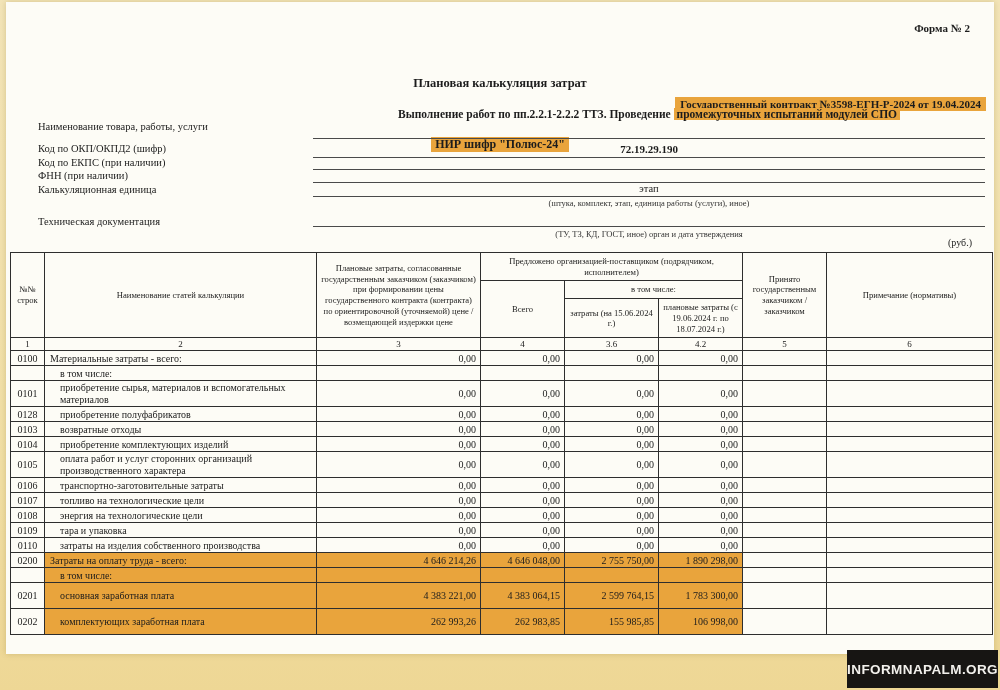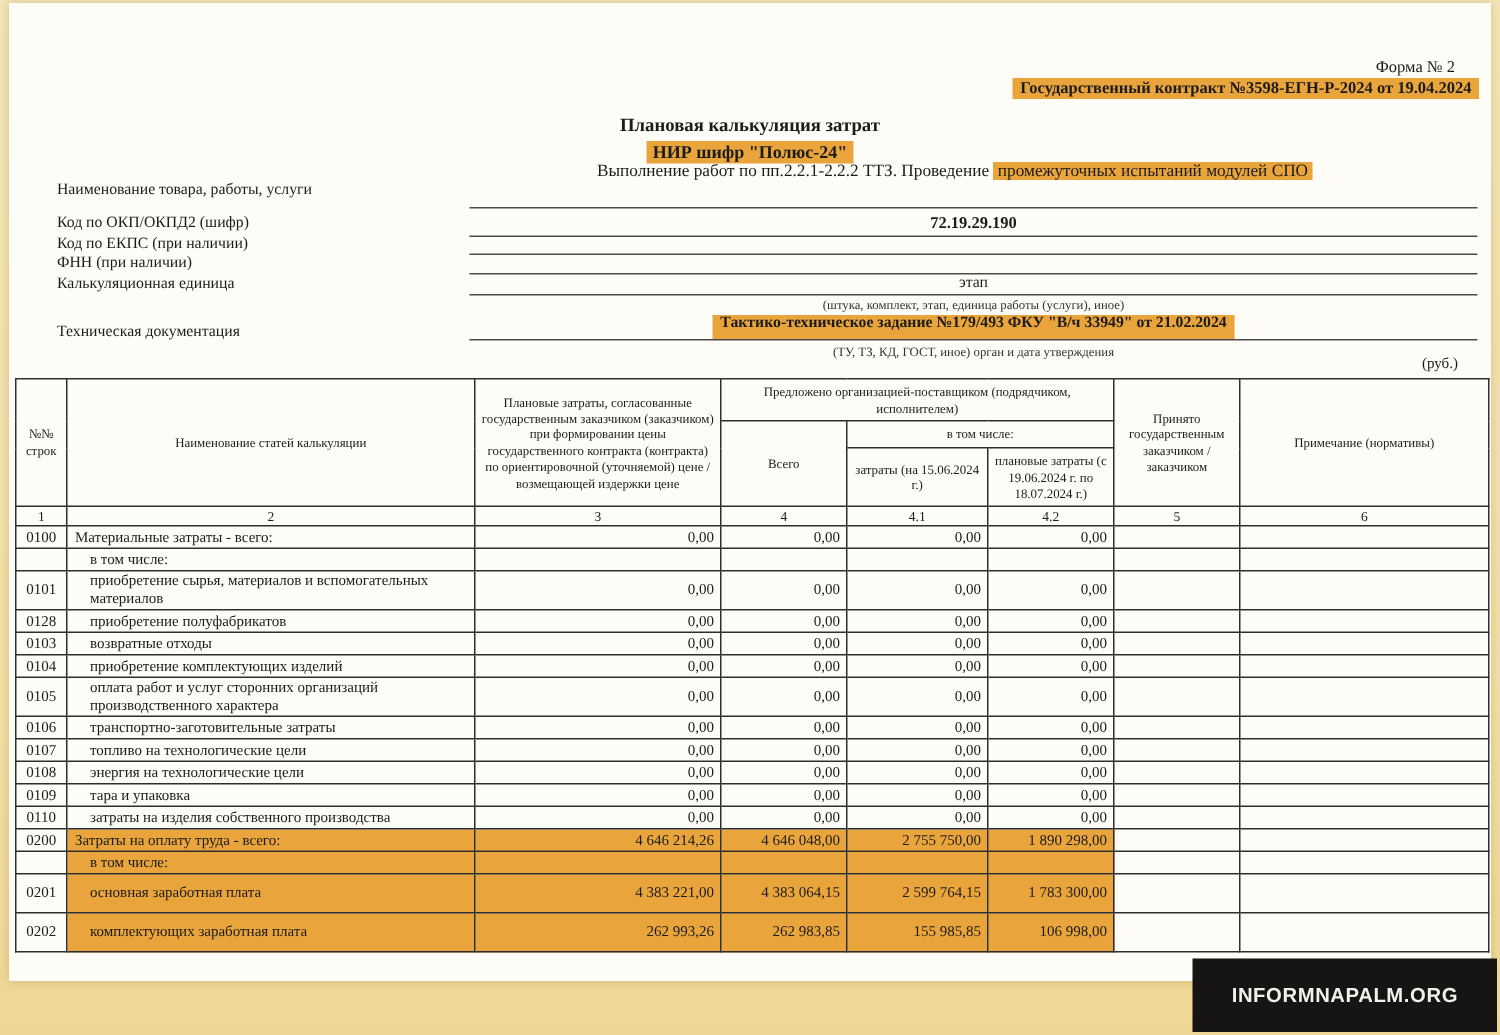--- a/index.html
+++ b/index.html
@@ -2,28 +2,28 @@
 <html><head>
 <meta charset="utf-8">
 <style>
   * { margin:0; padding:0; box-sizing:border-box; }
   html,body { width:1000px; height:690px; }
   body { font-family:"Liberation Serif","DejaVu Serif",serif; color:#1c1c1c; }
   .scan { position:relative; width:1000px; height:690px; background:linear-gradient(180deg,#f3e5b8 0%,#f1dfa4 70%,#eed795 100%); overflow:hidden; }
   .page { position:absolute; left:6px; top:2px; width:988px; height:652px; background:#fdfcf6; box-shadow:0 0 6px rgba(120,90,20,.25); }
 
   .abs { position:absolute; }
-  .hl { background:#e9a43c; }
-
-  .form-no { top:39px; right:30px; font-size:11px; }
+  .hl { background:#e9a43c;margin-top:45px; }
+
+  .form-no { top:22px; right:30px; font-size:11px;font-weight:bold; }
   .contract { top:52px; right:14px; font-size:11px; font-weight:bold; padding:1px 5px; }
   .title { top:76px; left:0; width:1000px; text-align:center; font-size:12.5px; font-weight:bold; }
   .subtitle-wrap { top:92px; left:0; width:1000px; text-align:center; }
   .subtitle { display:inline-block; font-size:12px; font-weight:bold; padding:0 4px; }
-  .workline { top:108px; left:398px; font-size:11.5px; font-weight:normal; white-space:nowrap; }
+  .workline { top:108px; left:398px; font-size:11.5px; font-weight:bold; white-space:nowrap; }
   .workline .hl { padding:0 3px; }
   .rub { top:237px; right:28px; font-size:10px; }
 
   .mlabel { left:38px; font-size:10.5px; white-space:nowrap; }
   .mline { left:313px; width:672px; border-bottom:1px solid #4a4a4a; display:flex; justify-content:center; }
   .mval { font-size:10.5px; line-height:1.1; }
   .mval.b { font-weight:bold; font-size:11px; }
   .mval.hl { font-weight:bold; padding:0 5px; }
   .mnote { left:313px; width:672px; text-align:center; font-size:8.5px; color:#333; }
 
@@ -32,23 +32,23 @@
   .calc thead th { font-weight:normal; font-size:8.6px; line-height:1.25; text-align:center; padding:3px 3px; }
   .calc .numrow td { text-align:center; font-size:9px; padding:0 2px; height:13px; }
   .calc tbody td { font-size:10px; height:15px; padding:1px 3px; line-height:1.15; }
   .calc tbody td.code { text-align:center;margin-top:48px; }
   .calc tbody td.name { text-align:left; padding-left:5px; }
   .calc tbody td.name.ind { padding-left:15px; }
   .calc tbody td.num { text-align:right; padding-right:4px; }
   .calc tbody tr.tall td { height:26px; }
   .pre { white-space:pre-line; }
 
-  .badge { position:absolute; right:2px; bottom:2px; height:49px; background:#171513; color:#f2f0ec;
+  .badge { position:absolute; right:2px; bottom:2px; height:38px; background:#171513; color:#f2f0ec;
            font-family:"Liberation Sans","DejaVu Sans",sans-serif; font-weight:bold; font-size:13.5px;
-           letter-spacing:.4px; display:flex; align-items:center; padding:0 26px; }
+           letter-spacing:.4px; display:flex; align-items:center; padding:0 0; }
 </style>
 </head>
 <body>
 
 <div class="scan">
   <div class="page"></div>
 
   <div class="abs form-no">Форма № 2</div>
   <div class="abs contract hl">Государственный контракт №3598-ЕГН-Р-2024 от 19.04.2024</div>
 
@@ -121,21 +121,21 @@
       </tr>
       <tr>
         <th>затраты (на 15.06.2024 г.)</th>
         <th>плановые затраты (с 19.06.2024 г. по 18.07.2024 г.)</th>
       </tr>
       <tr class="numrow">
         <td>1</td>
         <td>2</td>
         <td>3</td>
         <td>4</td>
-        <td>4.1</td>
+        <td>3.6</td>
         <td>4.2</td>
         <td>5</td>
         <td>6</td>
       </tr>
     </thead>
     <tbody>
         <tr>
           <td class="code">0100</td>
           <td class="name">Материальные затраты - всего:</td>
           <td class="num">0,00</td>

